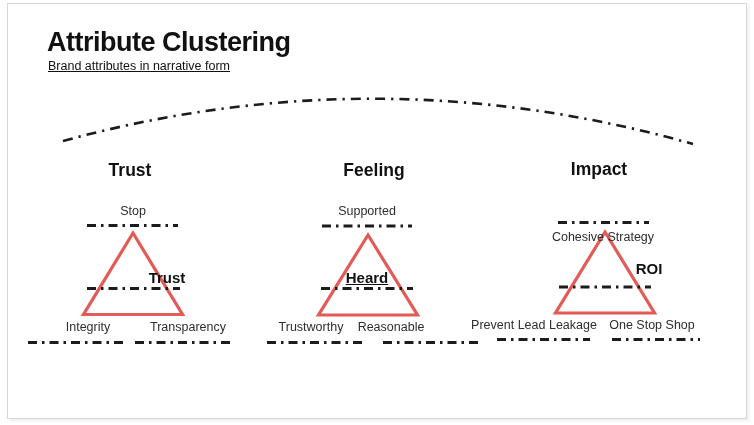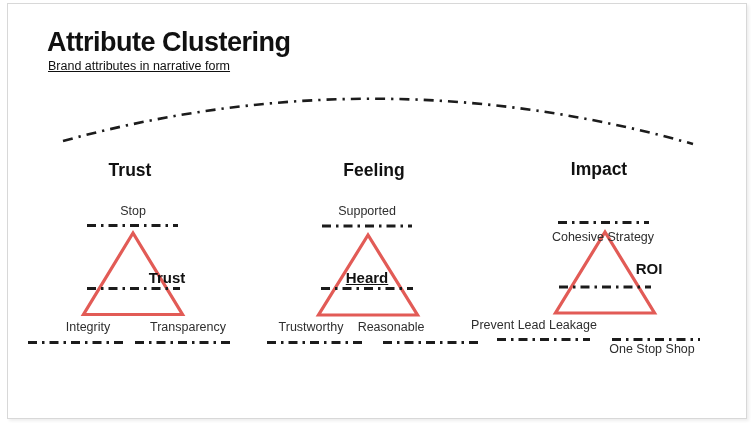--- a/index.html
+++ b/index.html
@@ -132,15 +132,15 @@
     <div class="lbl core-label" style="left:367px; top:270px;text-decoration:underline;">Heard</div>
     <div class="lbl" style="left:311px; top:321px;">Trustworthy</div>
     <div class="lbl" style="left:391px; top:321px;">Reasonable</div>
   </div>
 
   <div>
     <div class="lbl cluster-heading" style="left:599px; top:161px;">Impact</div>
     <div class="lbl" style="left:603px; top:203px;margin-top:28px;">Cohesive Strategy</div>
     <div class="lbl core-label" style="left:605px; top:261px;margin-left:44px;">ROI</div>
     <div class="lbl" style="left:534px; top:319px;">Prevent Lead Leakage</div>
-    <div class="lbl" style="left:652px; top:319px;margin-top:24px;">One Stop Shop</div>
+    <div class="lbl" style="left:652px; top:319px;">One Stop Shop</div>
   </div>
 </div>
 
 </body></html>

